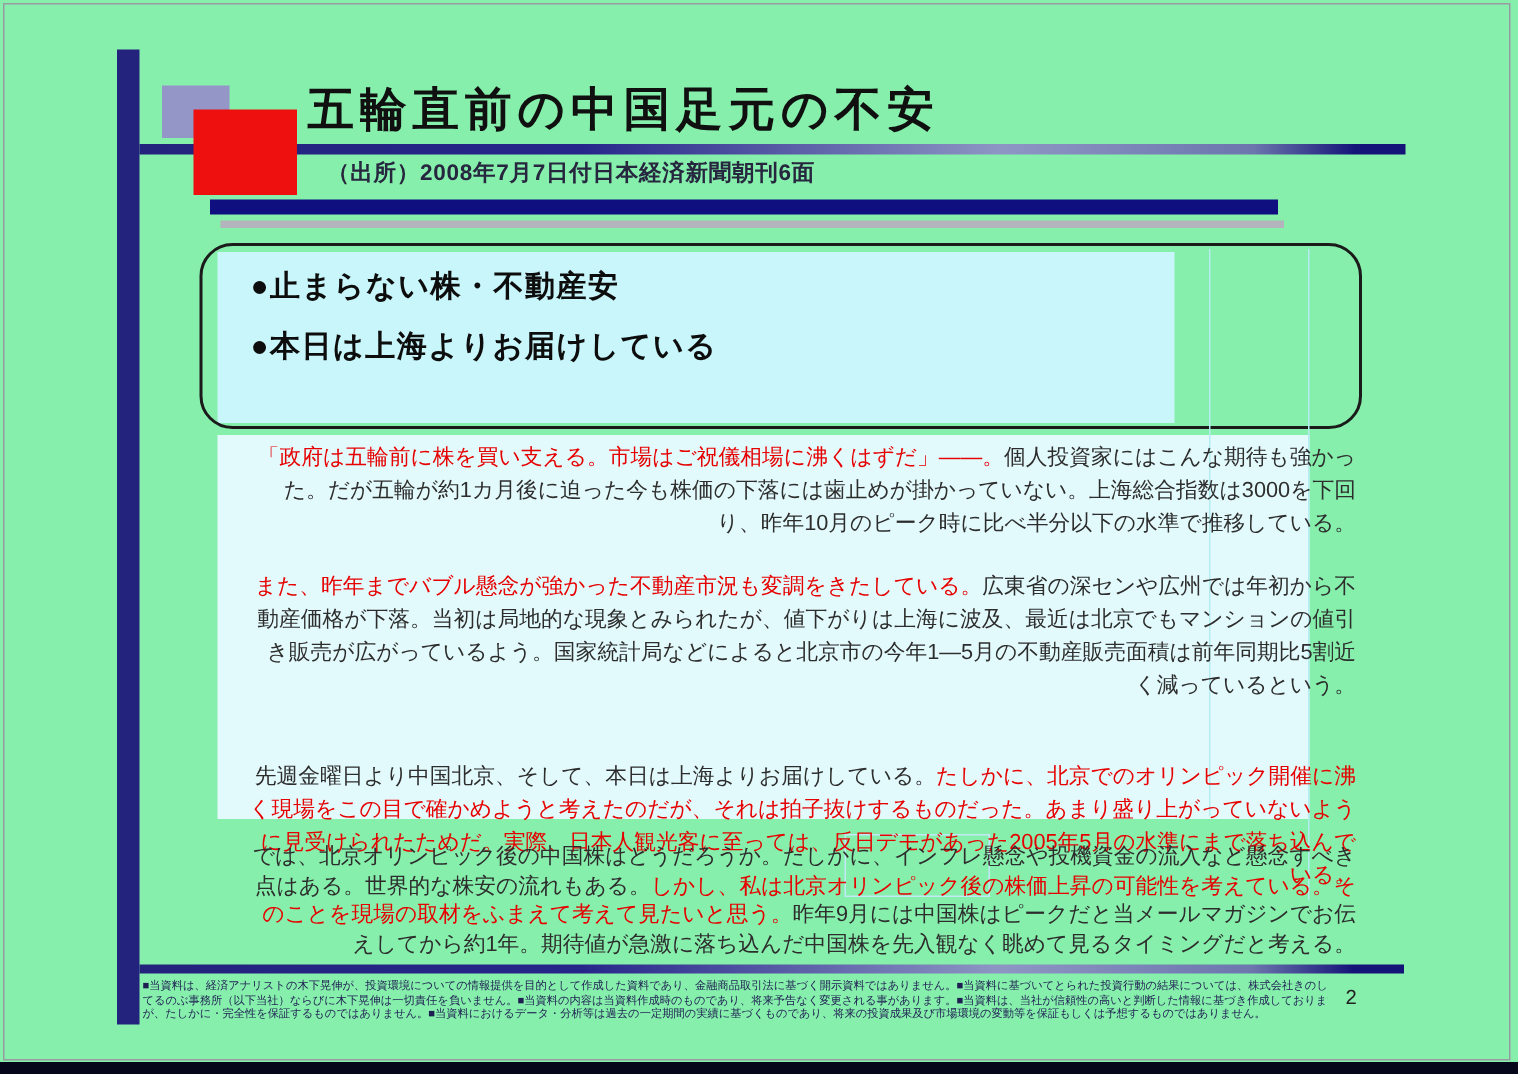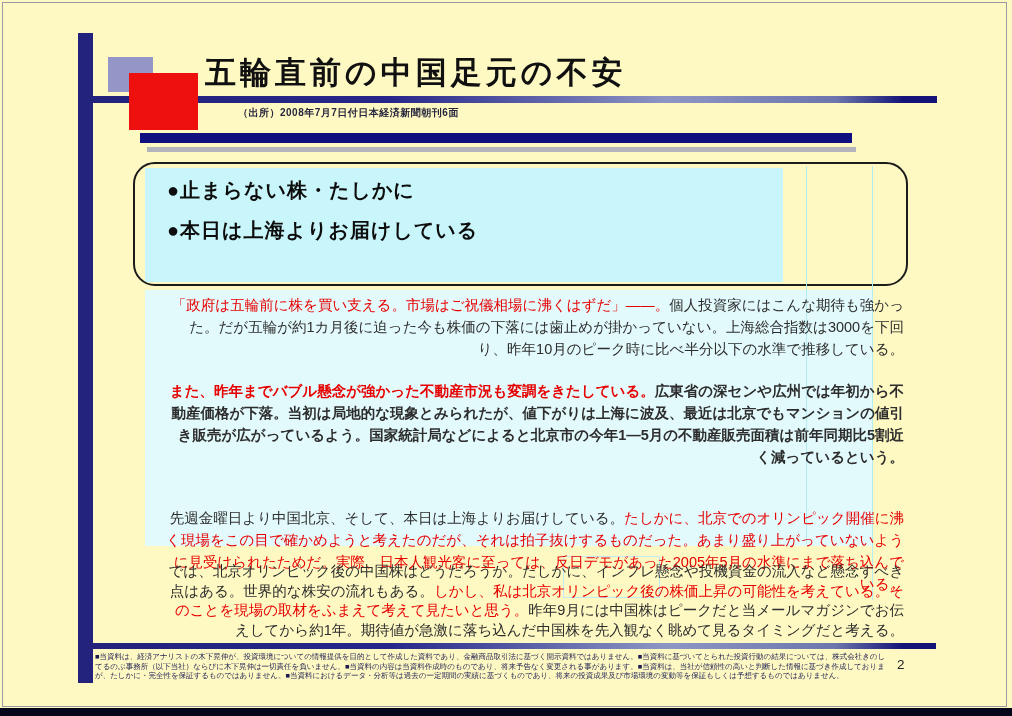--- a/index.html
+++ b/index.html
@@ -1,48 +1,48 @@
 <!DOCTYPE html>
 <html><head>
 <meta charset="utf-8">
 <style>
   html,body{margin:0;padding:0;background:#ffffff;}
   .canvas{
-    position:relative;width:1012px;height:716px;background:#fef9c3;
+    position:relative;width:1012px;height:716px;background:#86efac;
     font-family:"Liberation Sans","DejaVu Sans",sans-serif;overflow:hidden;
   }
   .page-frame{position:absolute;left:2px;top:2px;width:1005px;height:705px;
     border:1px solid #9a9aa2;box-sizing:border-box;}
   .vbar{position:absolute;left:78px;top:33px;width:15px;height:650px;background:#23237d;}
   .hbar-title{position:absolute;left:93px;top:96px;width:844px;height:7px;
     background:linear-gradient(90deg,#23237d 0%,#26268a 35%,#8d96c3 68%,#6d76ad 88%,#141478 96%,#141478 100%);}
   .sq-lav{position:absolute;left:108px;top:57px;width:45px;height:35px;background:#9596c8;}
   .sq-red{position:absolute;left:129px;top:73px;width:69px;height:57px;background:#ee0f0f;}
   .title{position:absolute;left:205px;top:52px;margin:0;font-size:31px;font-weight:bold;
     letter-spacing:4px;color:#101010;white-space:nowrap;}
-  .source{position:absolute;left:218px;top:106px;font-size:10px;font-weight:bold;
-    color:#26263e;white-space:nowrap;letter-spacing:0.5px;margin-left:20px;}
+  .source{position:absolute;left:218px;top:106px;font-size:15px;font-weight:bold;
+    color:#26263e;white-space:nowrap;letter-spacing:0.5px;}
   .bar2{position:absolute;left:140px;top:133px;width:712px;height:10px;background:#0f0f80;}
   .bar2-shadow{position:absolute;left:147px;top:147px;width:709px;height:5px;background:#b4b4bc;}
   .keyfill{position:absolute;left:145px;top:168px;width:638px;height:114px;background:#c9f6fa;}
   .keybox{position:absolute;left:133px;top:162px;width:775px;height:124px;box-sizing:border-box;
     border:2px solid #1b1b1b;border-radius:22px;background:transparent;}
   .bullets{position:absolute;left:167px;top:170px;}
   .bullet{height:40px;display:flex;align-items:center;font-size:20px;font-weight:bold;
     color:#0d0d0d;letter-spacing:1px;white-space:nowrap;}
   .body-highlight{position:absolute;left:145px;top:290px;width:728px;height:256px;background:#e3fafc;}
   .guide{position:absolute;width:1px;background:#b5ecf2;}
   .guide-v1{left:806px;top:166px;height:378px;}
   .guide-v2{left:872px;top:166px;height:434px;}
   .guide-rect{position:absolute;left:563px;top:556px;width:97px;height:42px;
     border:1px solid #c2e9f5;box-sizing:border-box;}
   .para{position:absolute;left:163px;width:741px;margin:0;font-size:14.5px;line-height:22px;
     color:#2d2d2d;text-align:right;letter-spacing:0;}
   .p1{top:294px;}
-  .p2{top:380px;font-weight:bold;}
+  .p2{top:380px;}
   .p3{top:507px;}
   .p4{top:562px;line-height:19.5px;}
   .red{color:#e60000;}
   .footer-bar{position:absolute;left:93px;top:643px;width:843px;height:6px;
     background:linear-gradient(90deg,#23237d 0%,#26268a 35%,#8d96c3 68%,#6d76ad 88%,#141478 96%,#141478 100%);}
   .disclaimer{position:absolute;left:95px;top:652px;width:790px;color:#1e1e52;}
   .dline{font-size:7.5px;line-height:9.5px;white-space:nowrap;overflow:hidden;}
   .pagenum{position:absolute;left:897px;top:657px;font-size:13.5px;color:#222222;}
   .bottom-strip{position:absolute;left:0;top:708px;width:1012px;height:8px;background:#06061a;}
 </style>
@@ -58,21 +58,21 @@
   <div class="sq-red"></div>
 
   <h1 class="title">五輪直前の中国足元の不安</h1>
   <div class="source">（出所）2008年7月7日付日本経済新聞朝刊6面</div>
   <div class="bar2"></div>
   <div class="bar2-shadow"></div>
 
   <div class="keyfill"></div>
   <div class="keybox"></div>
   <div class="bullets">
-    <div class="bullet">●止まらない株・たしかに</div>
+    <div class="bullet">●止まらない株・不動産安</div>
     <div class="bullet">●本日は上海よりお届けしている</div>
   </div>
 
   <div class="body-highlight"></div>
   <div class="guide guide-v1"></div>
   <div class="guide guide-v2"></div>
   <div class="guide-rect"></div>
 
   <p class="para p1"><span class="red">「政府は五輪前に株を買い支える。市場はご祝儀相場に沸くはずだ」——。</span><span>個人投資家にはこんな期待も強かった。だが五輪が約1カ月後に迫った今も株価の下落には歯止めが掛かっていない。上海総合指数は3000を下回り、昨年10月のピーク時に比べ半分以下の水準で推移している。</span></p>
 

